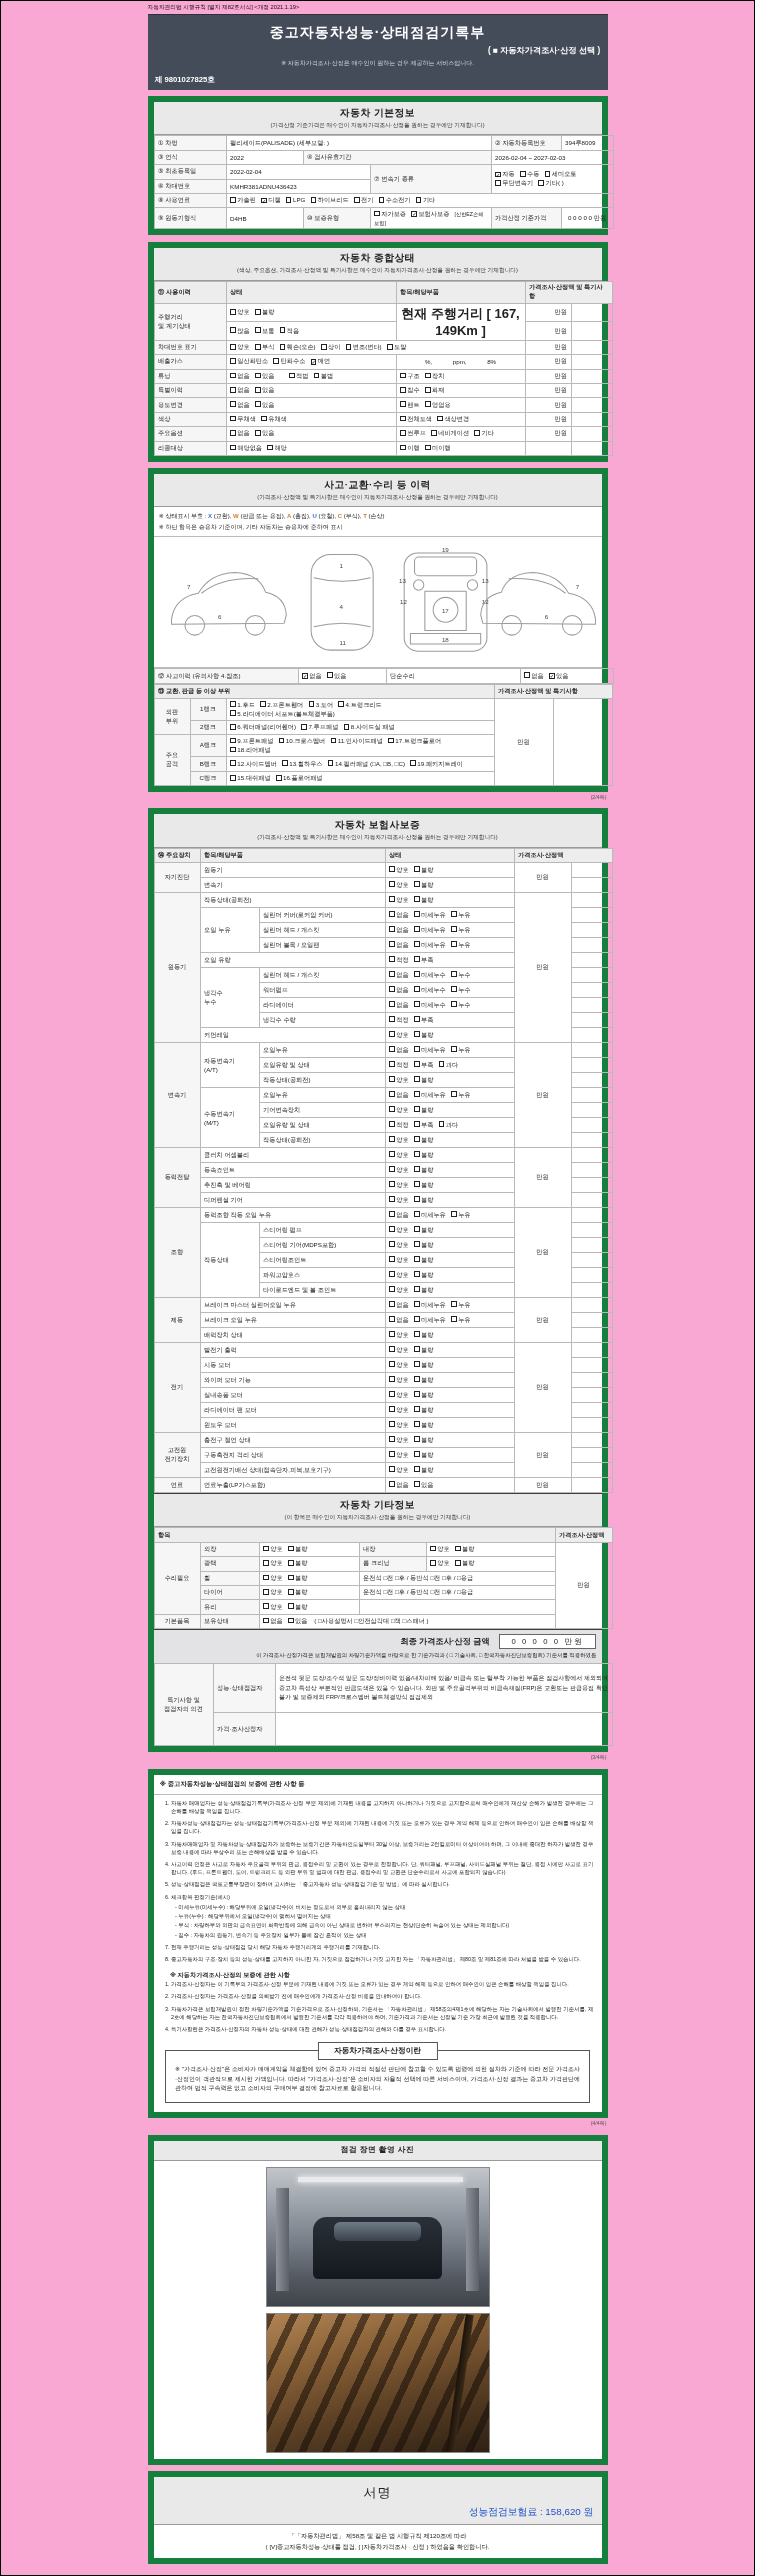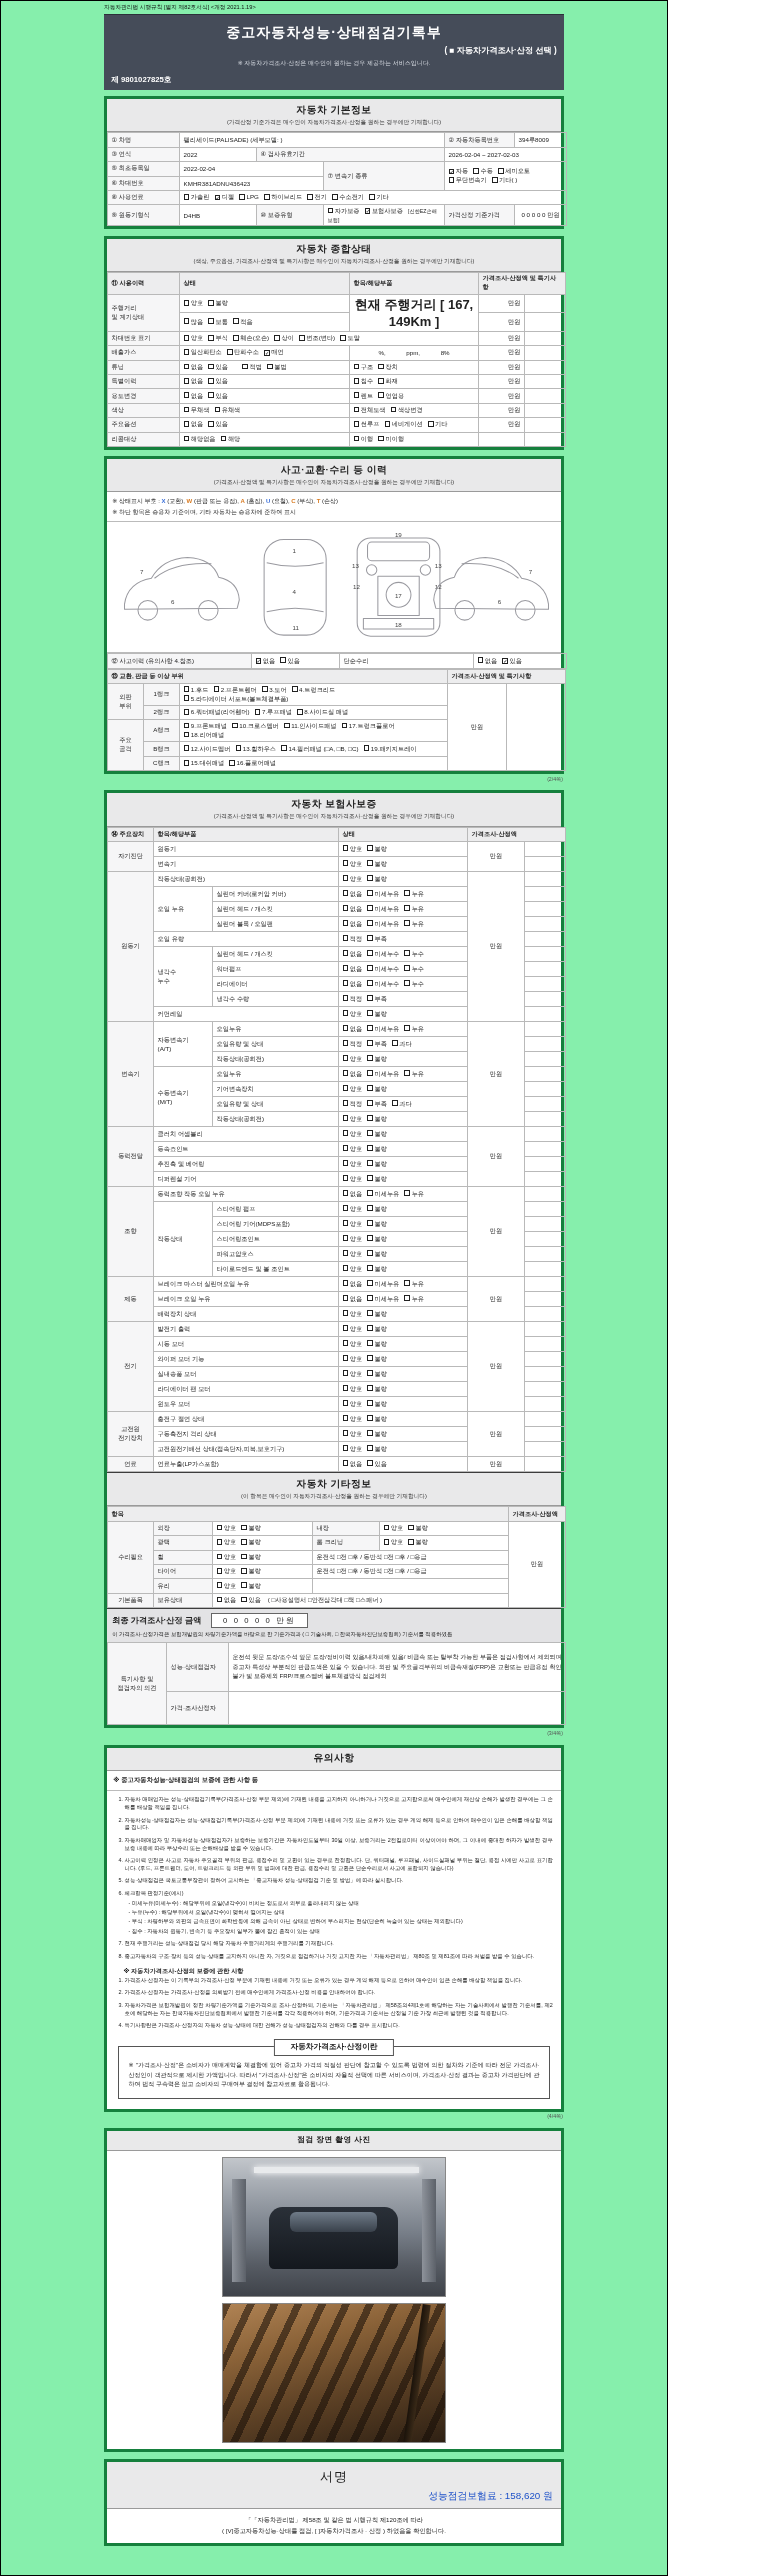--- a/index.html
+++ b/index.html
@@ -1,27 +1,27 @@
 <!DOCTYPE html>
 <html style="font-size:8.2px"><head>
 <meta charset="utf-8">
 <style>
 *{box-sizing:border-box;margin:0;padding:0}
 body{background:#fff;font-family:"Liberation Sans","DejaVu Sans",sans-serif;color:#222}
-.canvas{width:668px;height:2576px;border:0.5px solid #000;overflow:hidden;background:#86efac}
+.canvas{width:755px;height:2576px;border:0.5px solid #000;overflow:hidden;background:#f9a8d4}
 .sheet{width:460px;margin:0 auto;padding-top:3.1px}
 .form-ref{font-size:5.7px;color:#111;margin-bottom:1.5px}
 
 .band{background:#454c59;color:#fff;padding:9.3px 7.2px 5.2px;border-top:1.5px solid #2c313a}
 .band .t{font-size:14px;font-weight:bold;text-align:center;letter-spacing:1px}
 .band .s{font-size:8.2px;font-weight:bold;text-align:right;margin-top:3.1px}
 .band .n{font-size:6px;text-align:center;color:#d8dce3;margin-top:2.6px}
 .band .doc{font-size:7.7px;font-weight:bold;margin-top:7.2px;text-align:left}
 
-.box{border:3px solid #15803d;margin-top:6.2px;background:#fff}
+.box{border:6px solid #15803d;margin-top:6.2px;background:#fff}
 .sect-head{background:#e9e9ea;text-align:center;padding:4.6px 3.1px;border-bottom:0.5px solid #9a9a9a}
 .sect-head .st{font-size:9.8px;font-weight:bold;letter-spacing:0.5px}
 .sect-head .sn{font-size:5.7px;color:#333;margin-top:2.1px}
 table{border-collapse:collapse;width:100%;table-layout:fixed}
 td,th{border:0.5px solid #b9b9b9;padding:1.5px 3.6px;font-size:6.2px;height:14.4px;vertical-align:middle;word-break:break-all}
 th{background:#ededee;font-weight:bold;text-align:left}
 td.lbl{background:#f6f6f7}
 td.c{text-align:center}
 td.r{text-align:right}
 td.pre{white-space:pre}
@@ -31,21 +31,21 @@
 .mileage{font-size:13px;font-weight:bold}
 .mark{font-size:5.2px;color:#555;text-align:right;padding:1.5px 1px}
 
 .legend{font-size:6px;padding:3.1px 5.2px;border-bottom:0.5px solid #bbb}
 .legend div{margin:1.5px 0}
 .lx{color:#3a6fd8;font-weight:bold}.lw{color:#d97a1f;font-weight:bold}
 .diagram{padding:4.1px 2.1px;border-bottom:0.5px solid #bbb}
 svg text{font-size:12px;fill:#444;font-family:"Liberation Sans",sans-serif}
 svg .o{stroke:#9a9aa0;fill:none;stroke-width:2;stroke-linejoin:round}
 
-.final{background:#e3e3e5;border-top:1px solid #3d3d3d;padding:4.1px 5.2px;text-align:left}
+.final{background:#e3e3e5;border-top:1px solid #3d3d3d;padding:4.1px 5.2px;text-align:right}
 .final .fl{font-size:8.2px;font-weight:bold;margin-right:7.2px}
 .final .fv{display:inline-block;background:#fff;border:0.5px solid #666;padding:1.5px 11.3px;font-size:7.7px;letter-spacing:2.1px}
 .final .fn{font-size:5.4px;margin-top:3.1px}
 
 .notice-sub{font-size:6.4px;font-weight:bold;padding:5.2px 6.2px;border-bottom:0.5px solid #bbb}
 .notice-list{padding:5.2px 8.2px 3.1px}
 .notice-list ol{margin-left:9.3px}
 .notice-list li{font-size:5.4px;line-height:1.45;margin-bottom:4.6px;text-align:justify}
 .notice-list ul{list-style:none;margin:2.1px 0 2.1px 4.1px}
 .notice-list ul li{margin-bottom:1.5px}
@@ -676,23 +676,20 @@
         <tr>
           <td class="lbl" style="height:33px">가격·조사산정자</td>
           <td></td>
         </tr>
       </tbody>
     </table>
   </div>
   <div class="mark">(3/4쪽)</div>
 
   <div class="box">
-    <div class="sect-head">
-      <div class="st">유의사항</div>
-    </div>
     <div class="notice-sub">※ 중고자동차성능·상태점검의 보증에 관한 사항 등</div>
     <div class="notice-list">
       <ol id="notice-ol">
             <li>자동차 매매업자는 성능·상태점검기록부(가격조사·산정 부분 제외)에 기재된 내용을 고지하지 아니하거나 거짓으로 고지함으로써 매수인에게 재산상 손해가 발생한 경우에는 그 손해를 배상할 책임을 집니다.</li>
             <li>자동차성능·상태점검자는 성능·상태점검기록부(가격조사·산정 부분 제외)에 기재된 내용에 거짓 또는 오류가 있는 경우 계약 해제 등으로 인하여 매수인이 입은 손해를 배상할 책임을 집니다.</li>
             <li>자동차매매업자 및 자동차성능·상태점검자가 보증하는 보증기간은 자동차인도일부터 30일 이상, 보증거리는 2천킬로미터 이상이어야 하며, 그 이내에 중대한 하자가 발생한 경우 보증 내용에 따라 무상수리 또는 손해배상을 받을 수 있습니다.</li>
             <li>사고이력 인정은 사고로 자동차 주요골격 부위의 판금, 용접수리 및 교환이 있는 경우로 한정합니다. 단, 쿼터패널, 루프패널, 사이드실패널 부위는 절단, 용접 시에만 사고로 표기합니다. (후드, 프론트휀더, 도어, 트렁크리드 등 외판 부위 및 범퍼에 대한 판금, 용접수리 및 교환은 단순수리로서 사고에 포함되지 않습니다)</li>
             <li>성능·상태점검은 국토교통부장관이 정하여 고시하는 「중고자동차 성능·상태점검 기준 및 방법」에 따라 실시합니다.</li>
             <li>체크항목 판정기준(예시)<ul>
                 <li>- 미세누유(미세누수) : 해당부위에 오일(냉각수)이 비치는 정도로서 외부로 흘러내리지 않는 상태</li>

